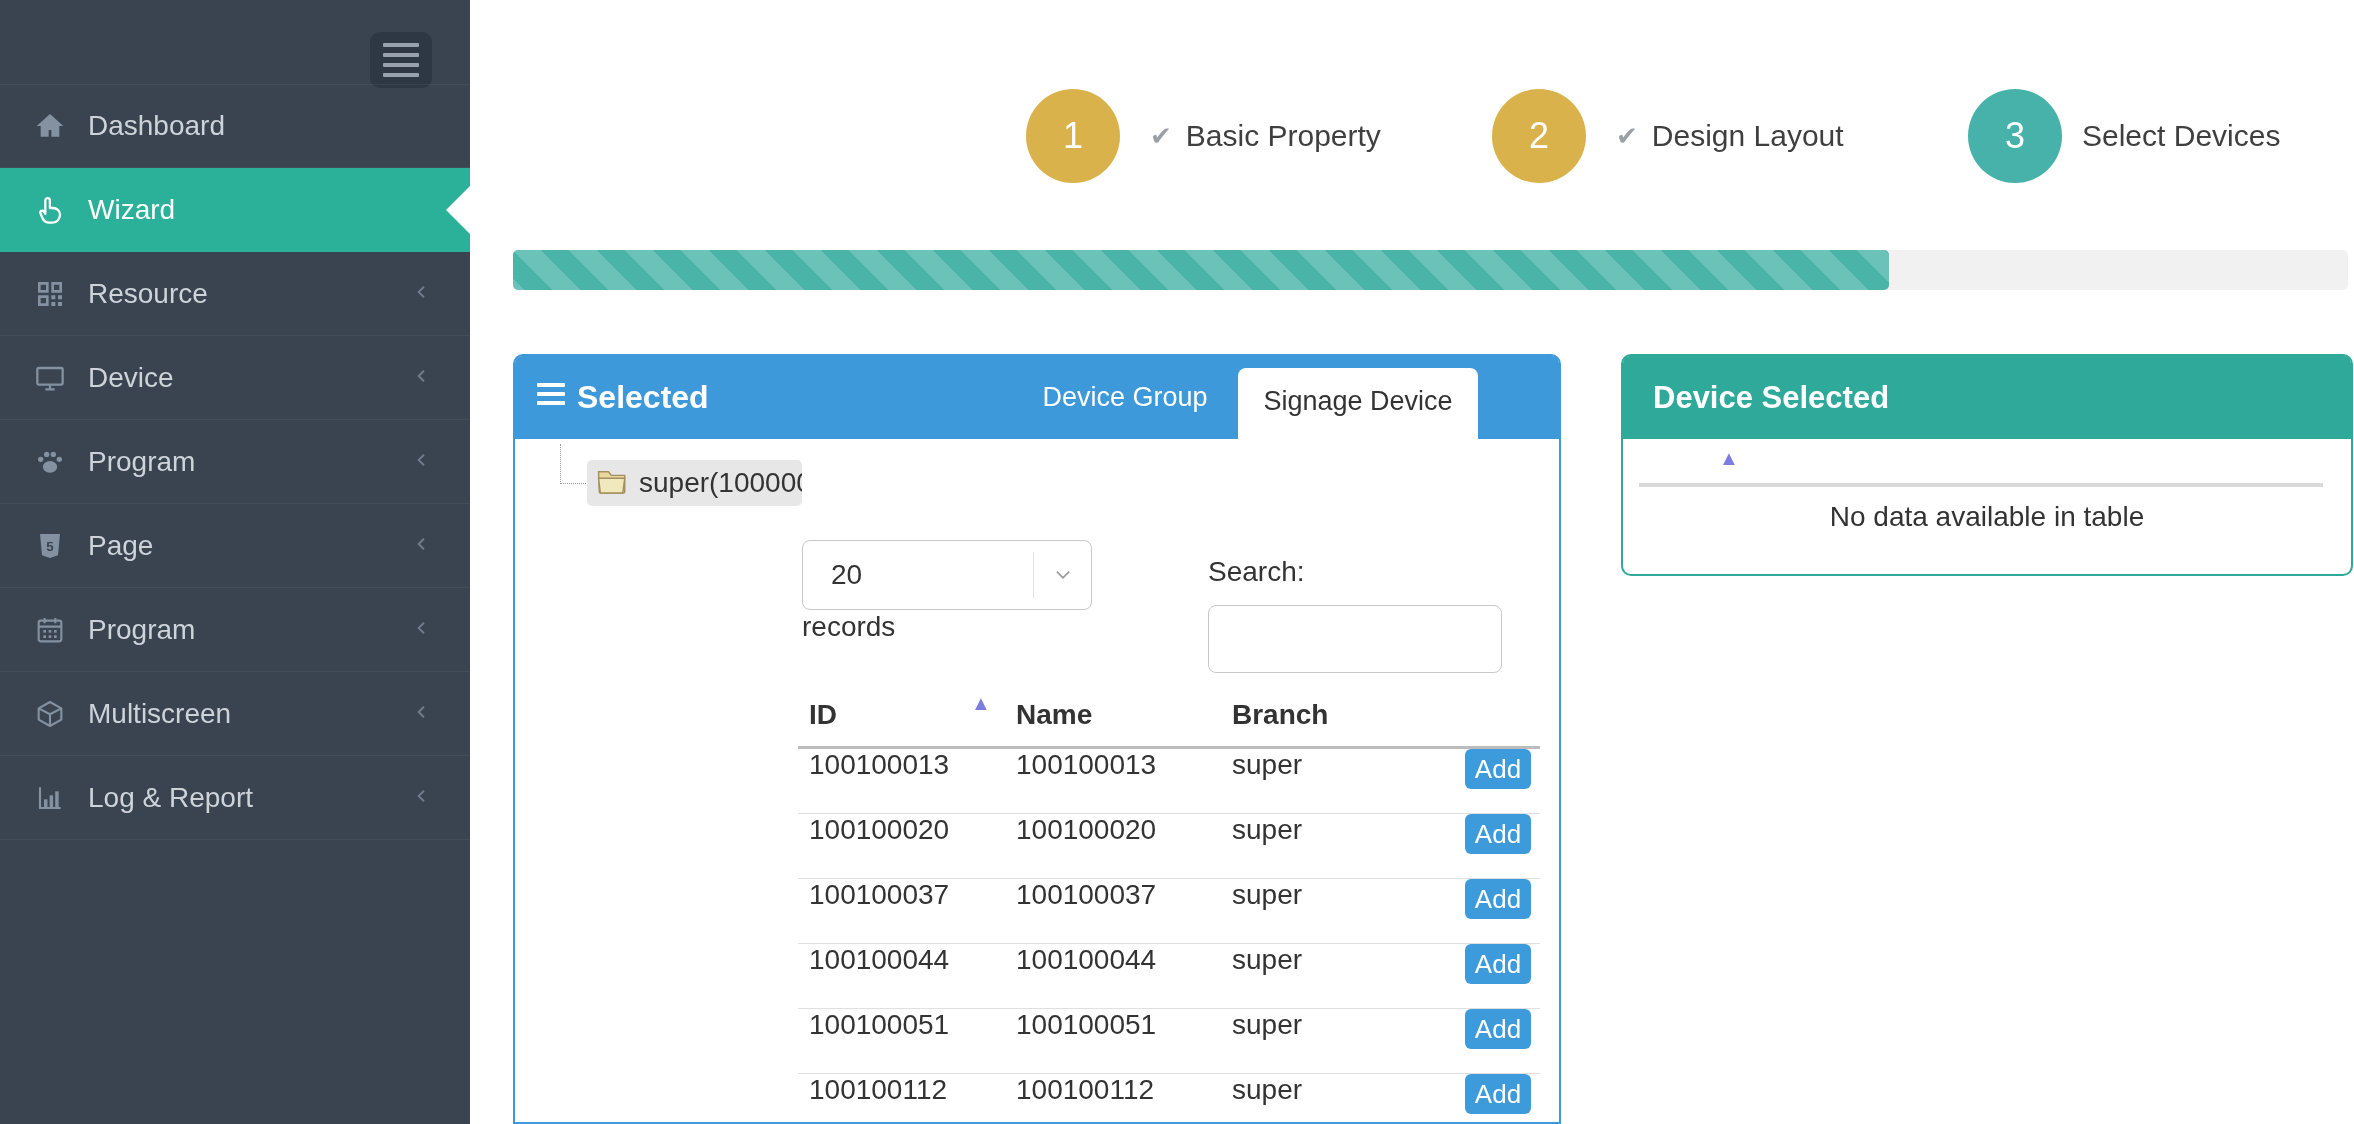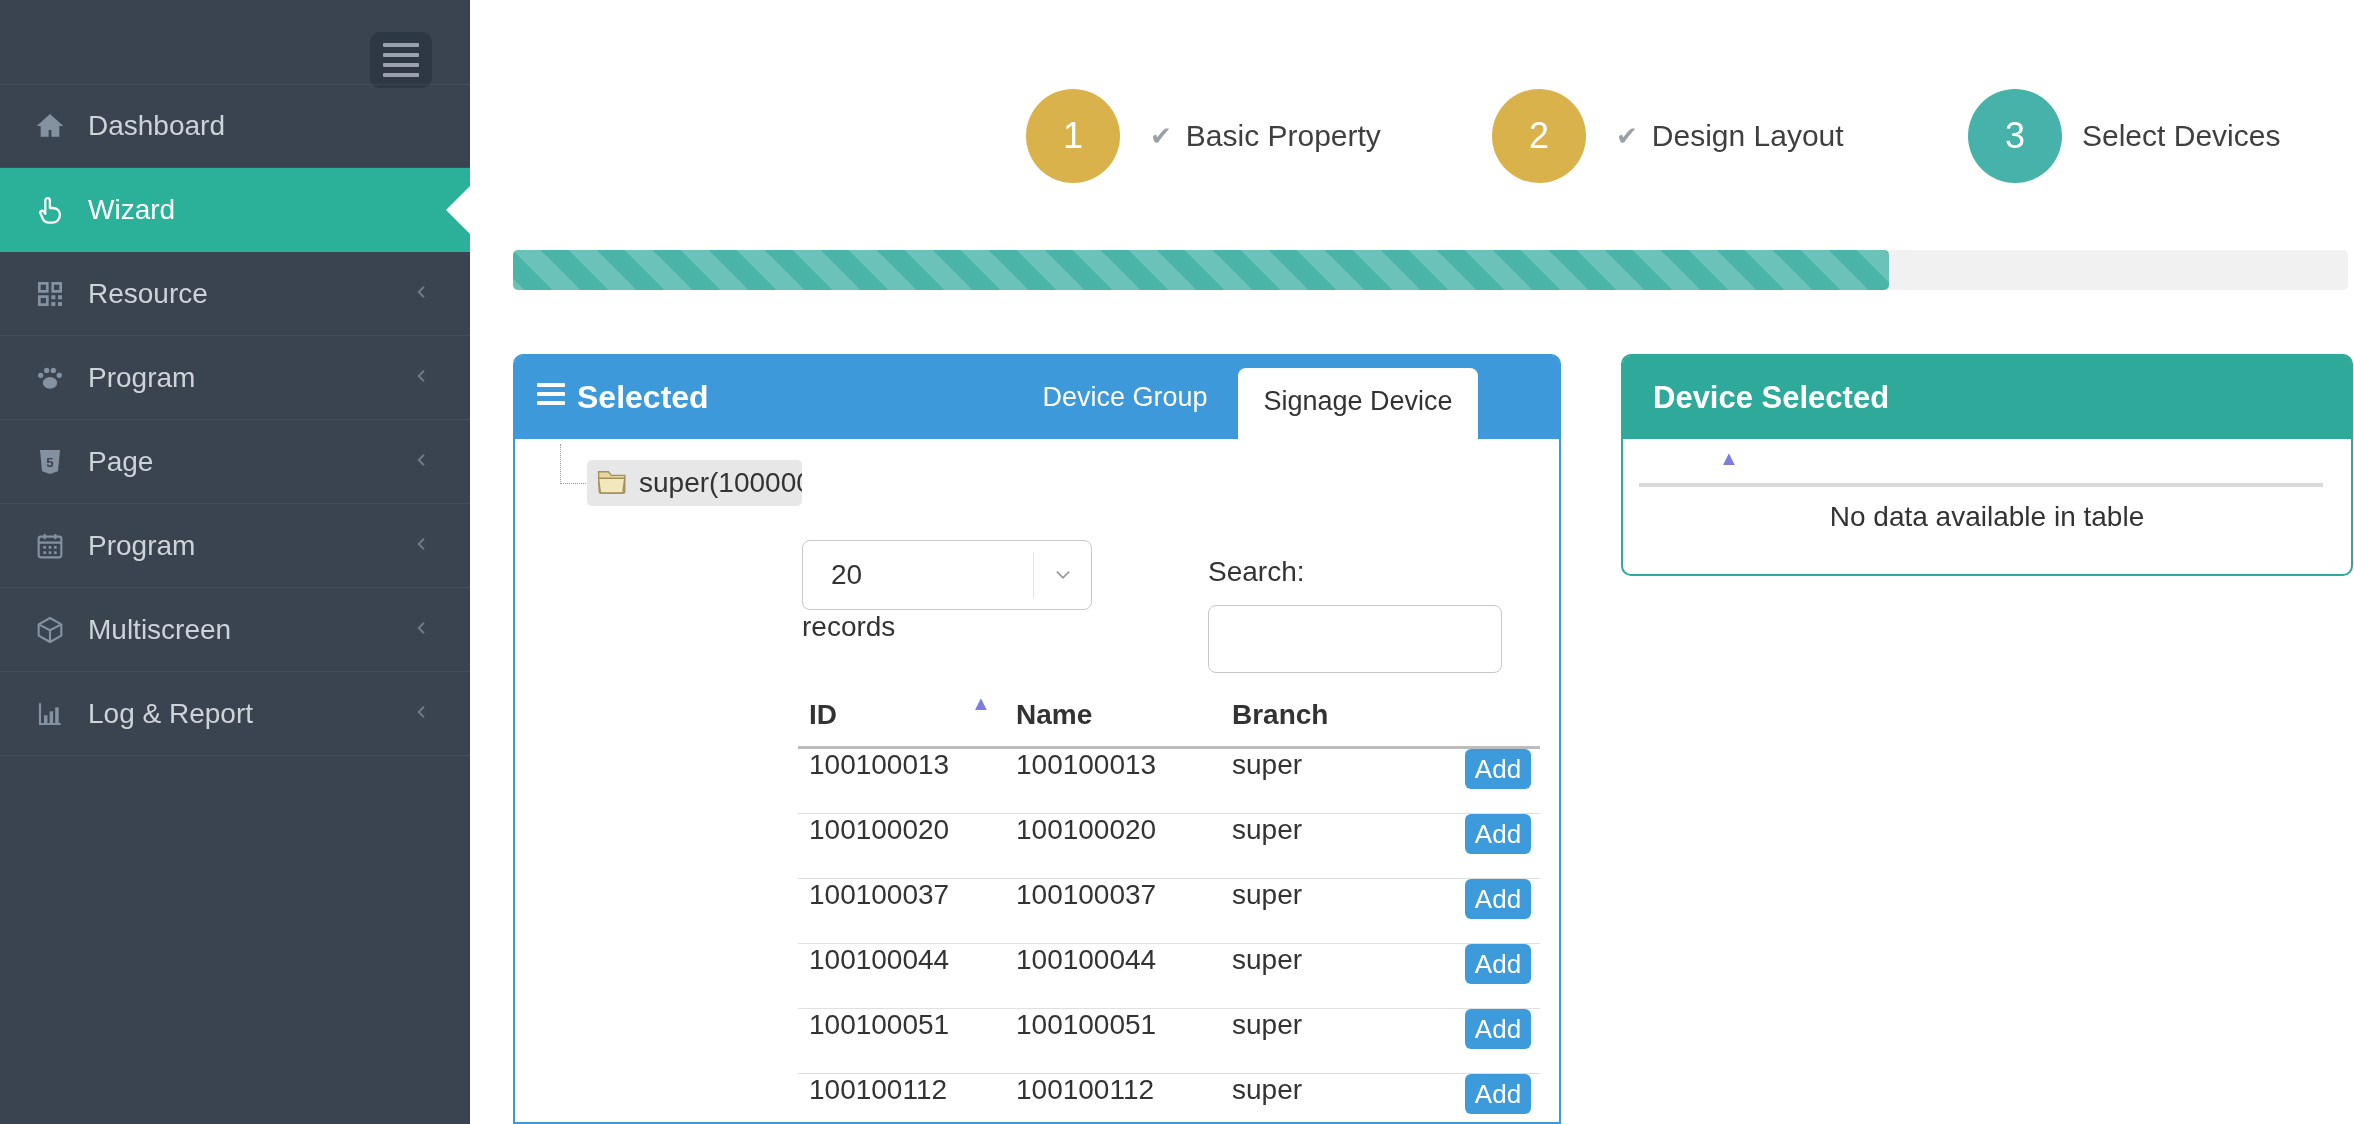--- a/index.html
+++ b/index.html
@@ -156,20 +156,34 @@
             </svg>
         </span>
         <span class="s-label">Resource</span>
         <span class="s-chevron">
           <svg width="14" height="22" viewBox="0 0 12 15">
               <polyline points="8.5,3 4,7.5 8.5,12" fill="none" stroke="currentColor" stroke-width="1.6"></polyline>
             </svg>
         </span>
       </div>
 
+      <div class="side-item">
+        <span class="s-icon">
+          <svg width="32" height="32" viewBox="0 0 24 24">
+              <rect x="2.5" y="4.5" width="19" height="12.5" rx="1.2" fill="none" stroke="currentColor" stroke-width="1.7"></rect>
+              <path d="M8.5 20.5h7M12 17v3.5" fill="none" stroke="currentColor" stroke-width="1.7"></path>
+            </svg>
+        </span>
+        <span class="s-label">Device</span>
+        <span class="s-chevron">
+          <svg width="14" height="22" viewBox="0 0 12 15">
+              <polyline points="8.5,3 4,7.5 8.5,12" fill="none" stroke="currentColor" stroke-width="1.6"></polyline>
+            </svg>
+        </span>
+      </div>
 
       <div class="side-item">
         <span class="s-icon">
           <svg width="32" height="32" viewBox="0 0 24 24" fill="currentColor">
               <circle cx="5" cy="10" r="2"></circle>
               <circle cx="9.5" cy="6.3" r="2"></circle>
               <circle cx="14.5" cy="6.3" r="2"></circle>
               <circle cx="19" cy="10" r="2"></circle>
               <ellipse cx="12" cy="15.6" rx="5.4" ry="4.4"></ellipse>
             </svg>

